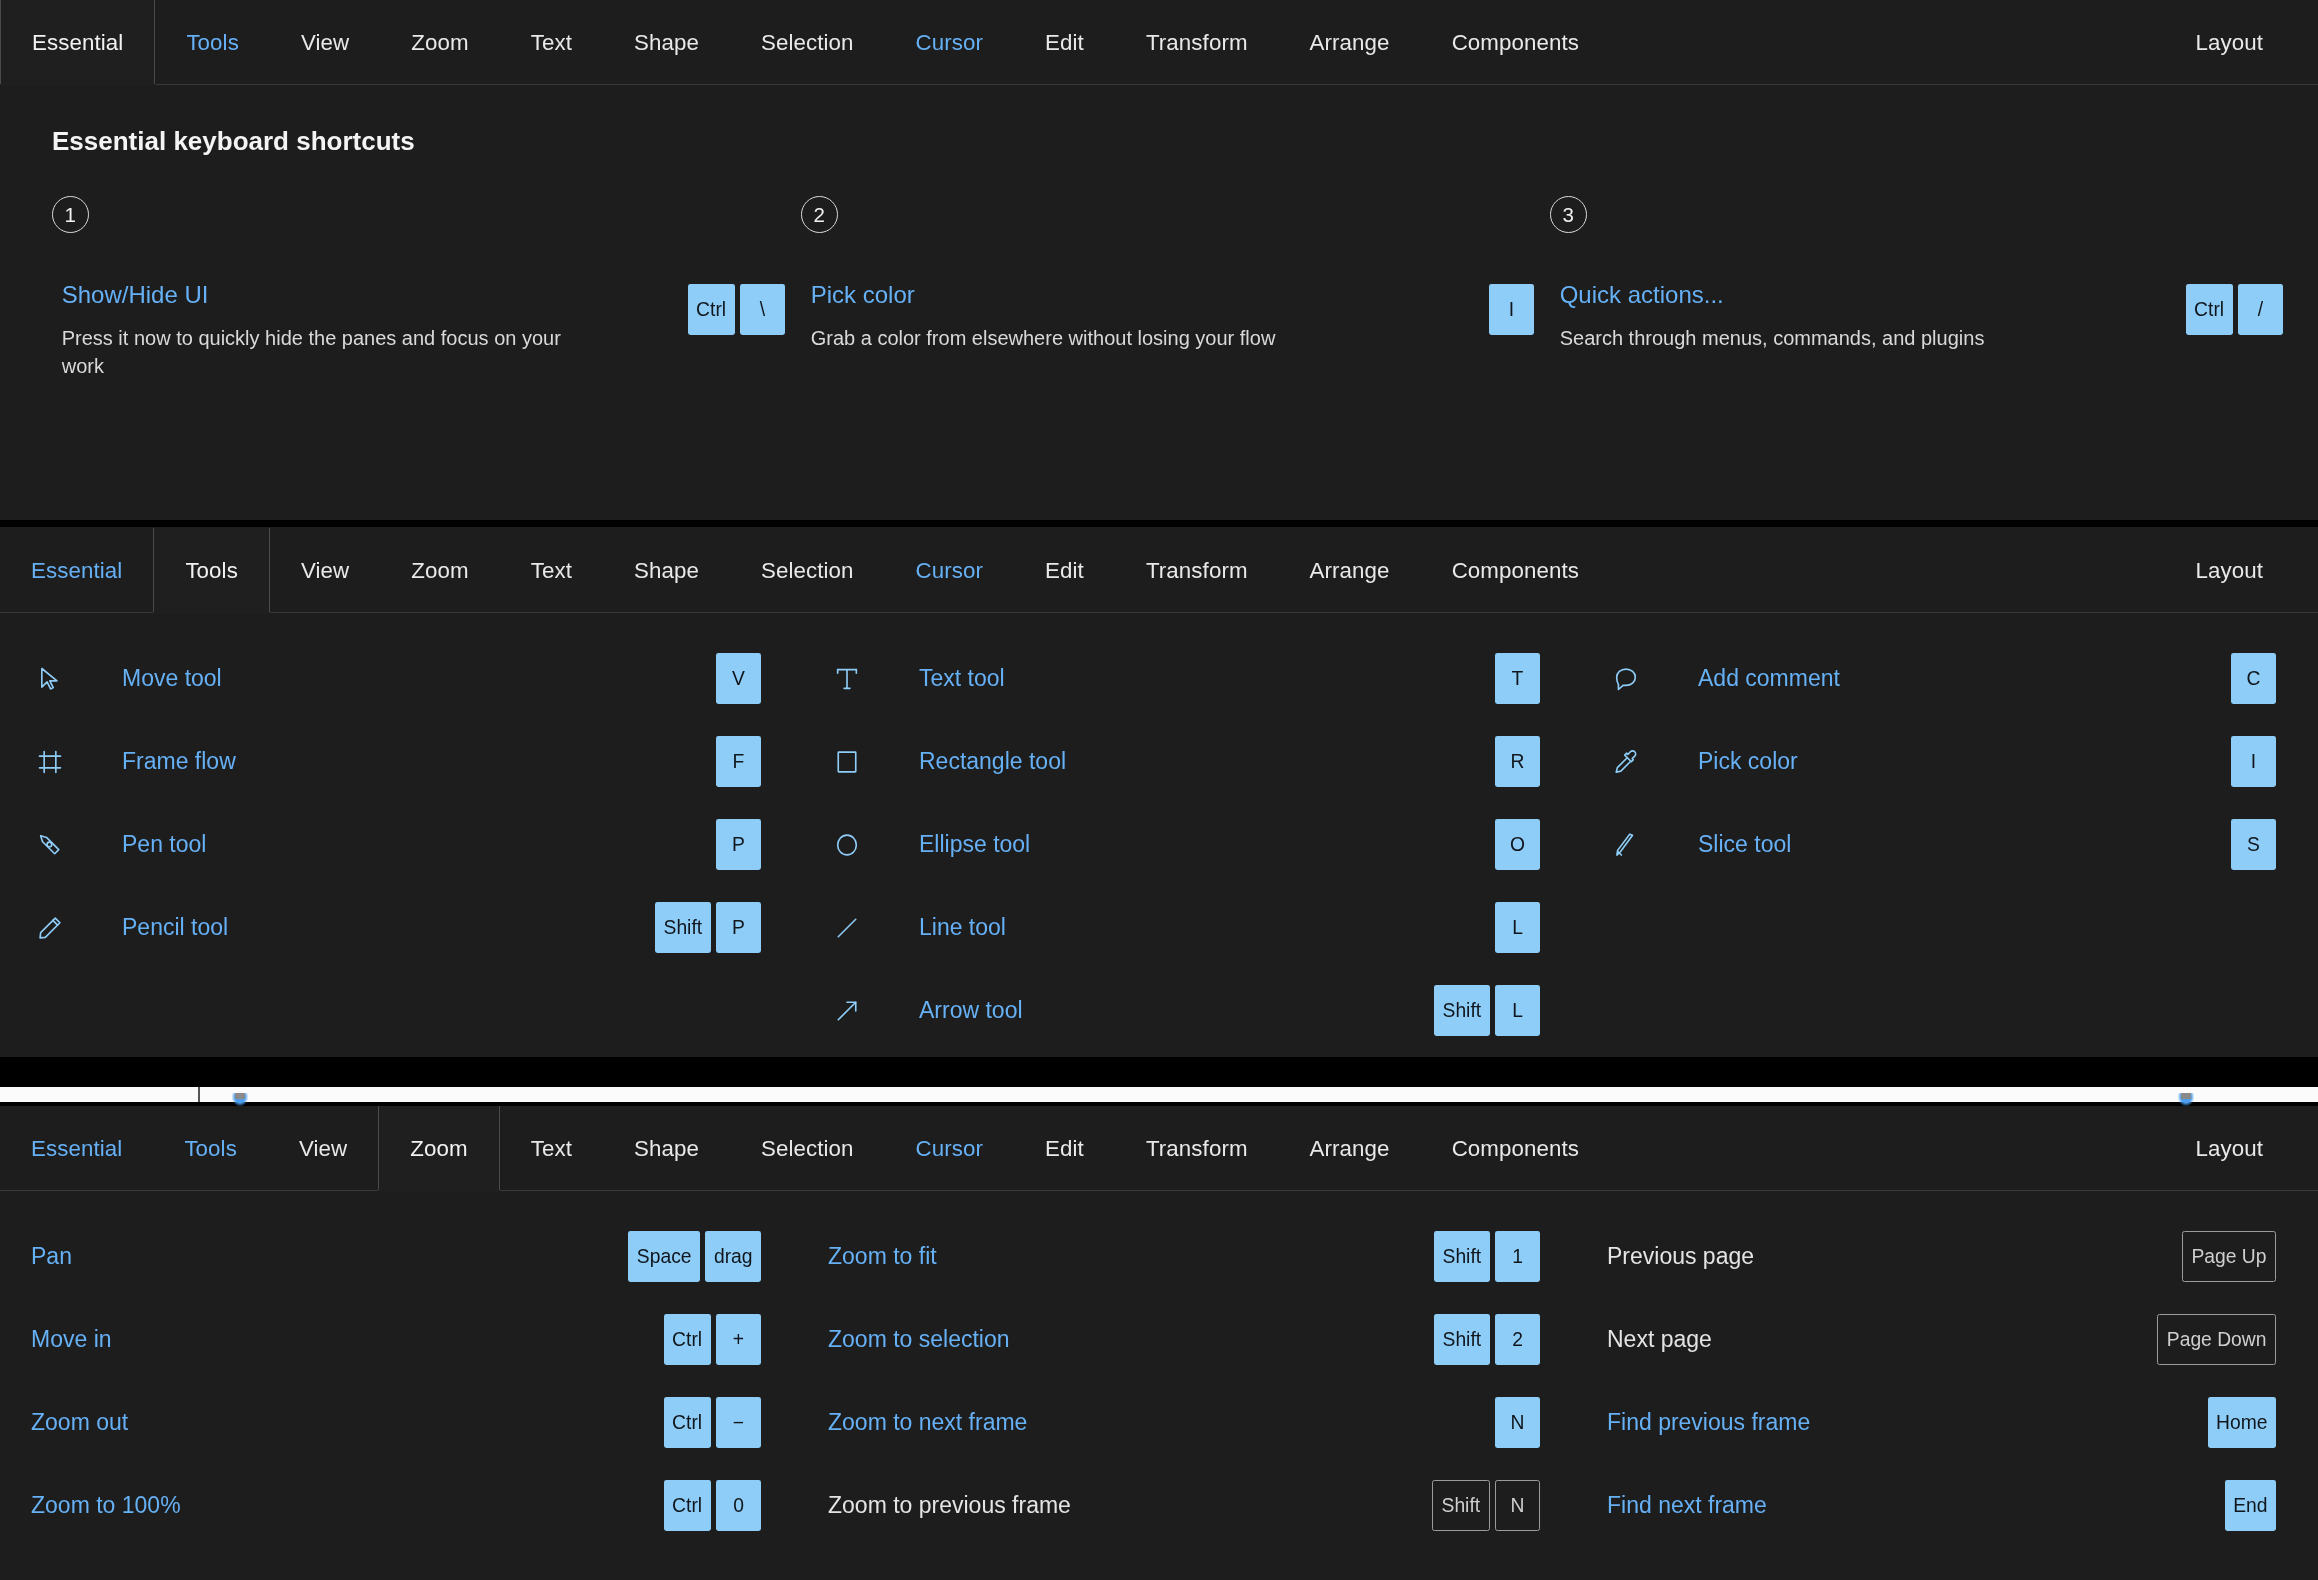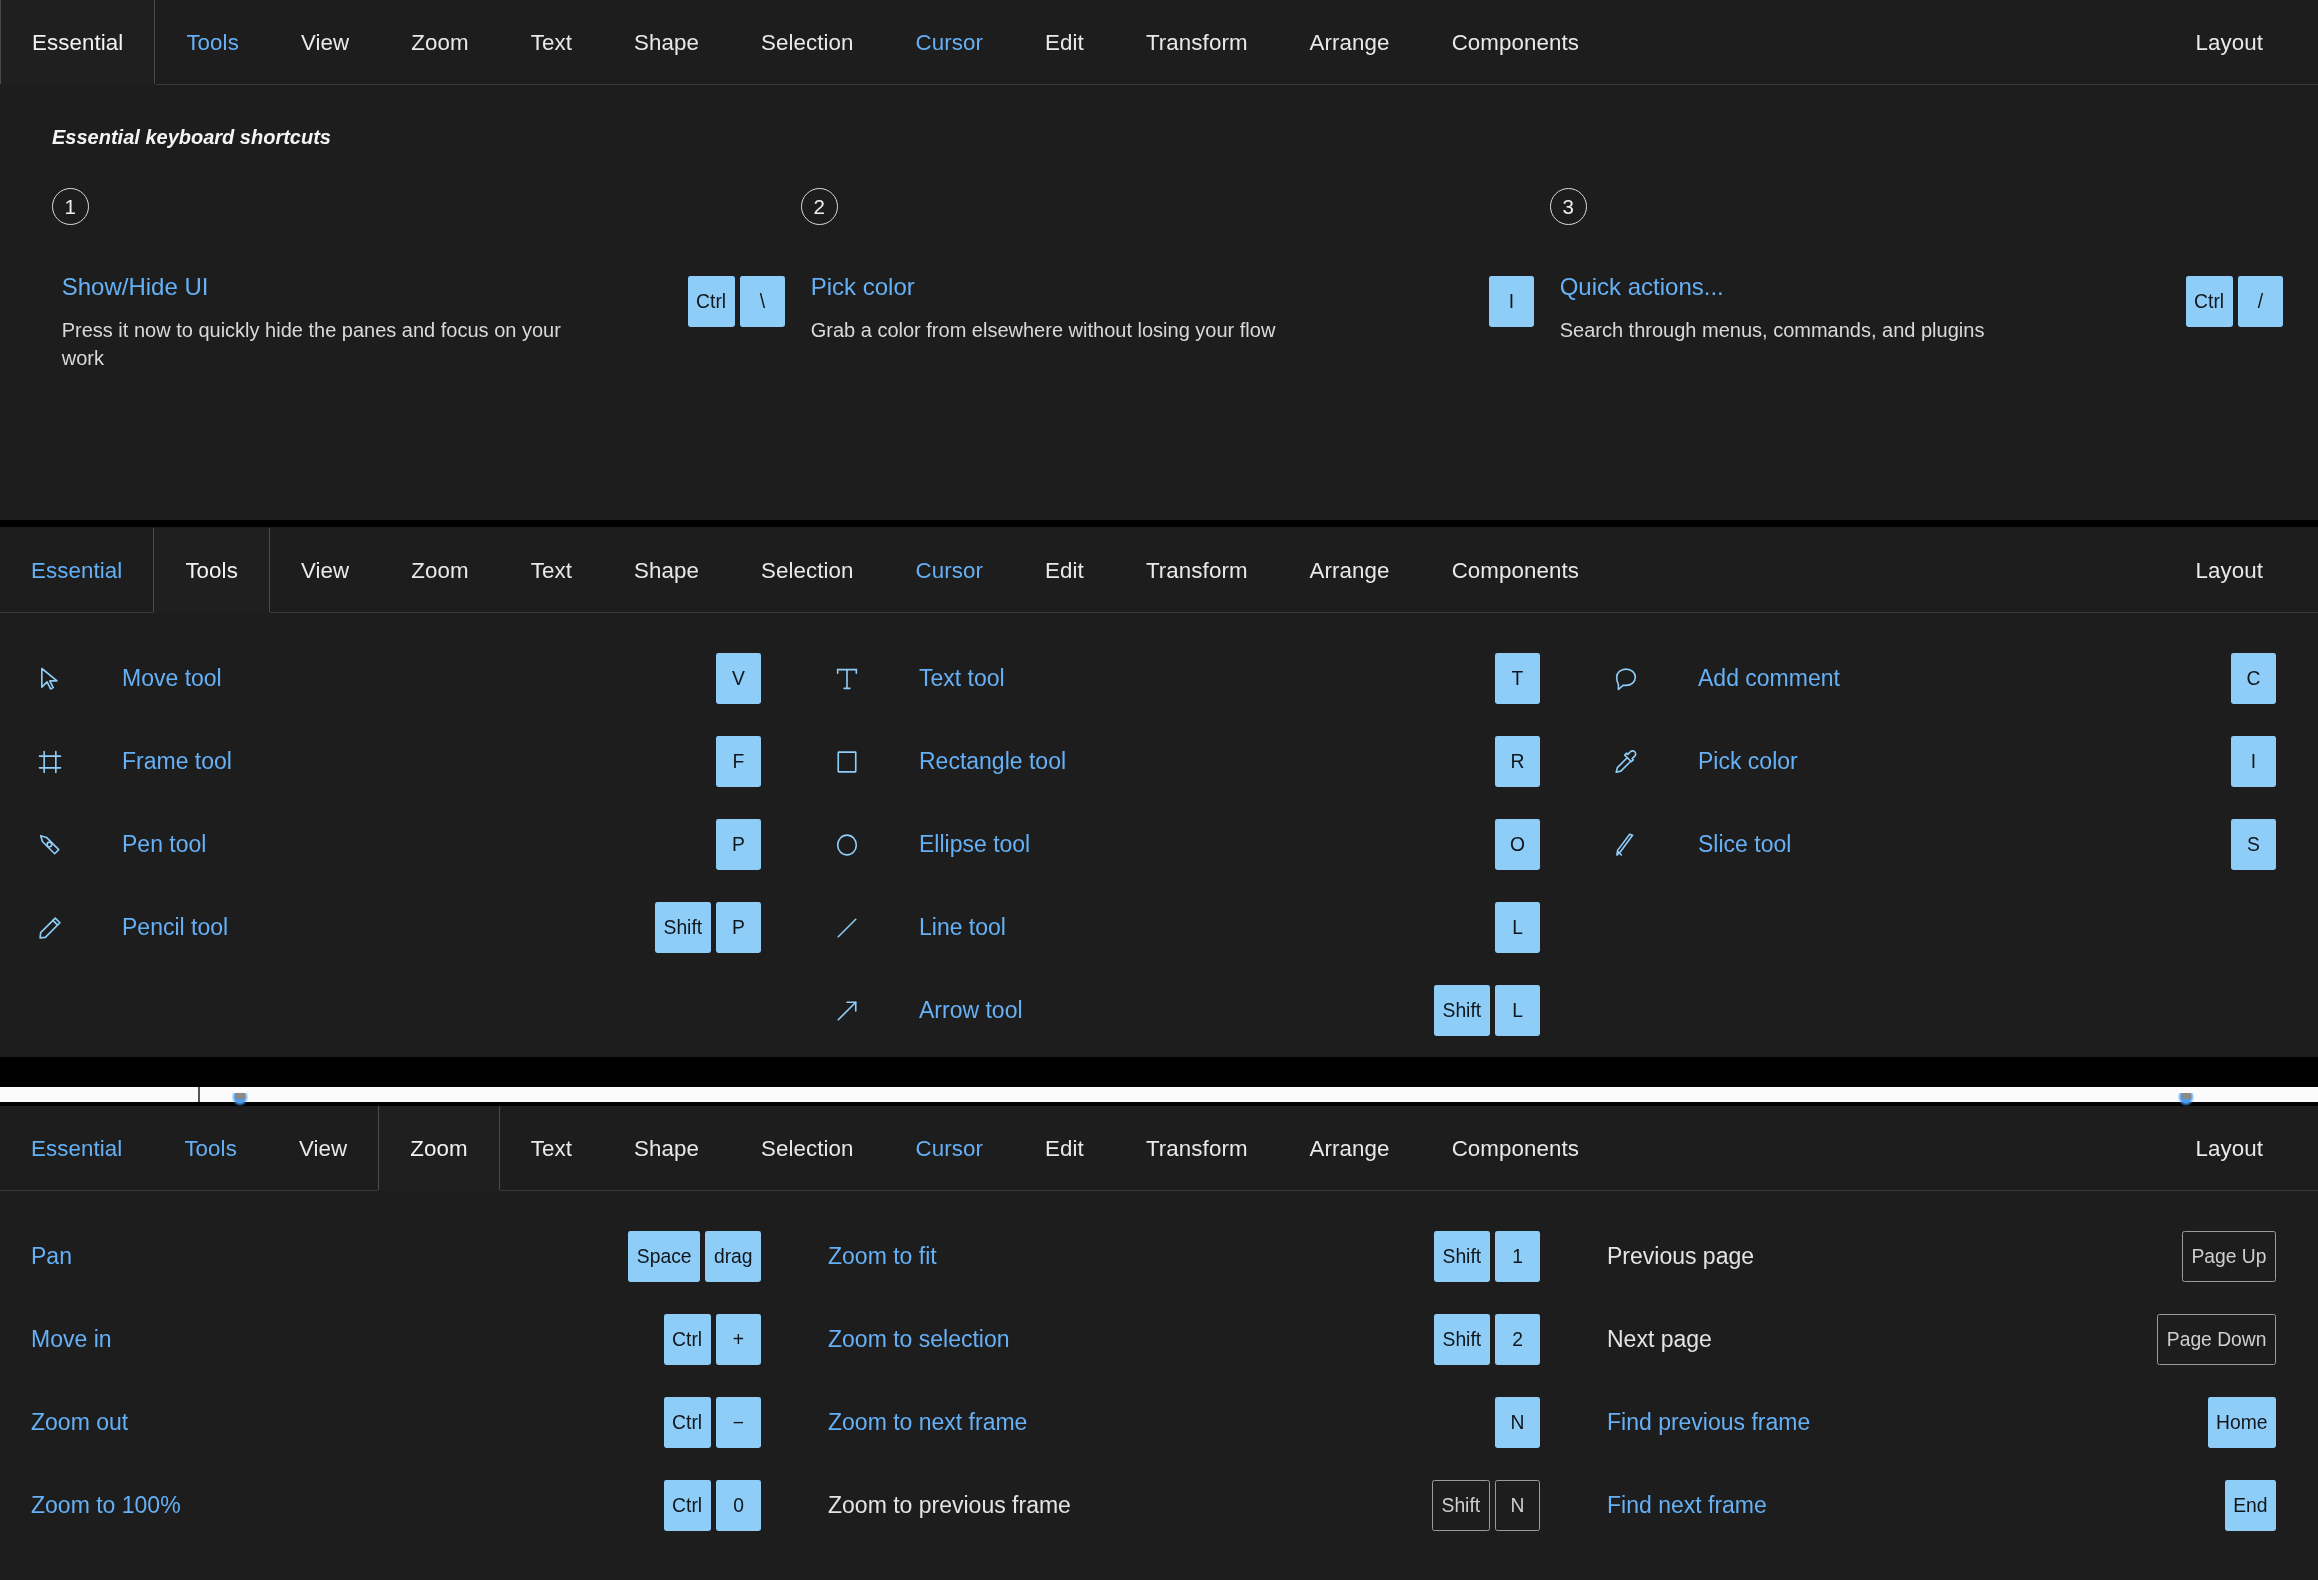--- a/index.html
+++ b/index.html
@@ -63,25 +63,24 @@
     left: -1.2px; right: -1.2px; bottom: -1.2px;
     height: 1.8px;
     background: #1f1f1f;
     z-index: 3;
   }
   .tab-spacer { flex: 1 1 auto; }
   .tab.right-edge { padding-right: 56px; }
 
   
   .p1-title {
-    font-size: 20px;
+    font-size: 26px;
     font-weight: bold;
     color: #f4f4f4;
     padding: 41px 8px 0 52px;
-    font-style: italic;
   }
   .p1-grid {
     display: flex;
     padding: 39px 36px 0 36px;
   }
   .p1-col {
     flex: 1 1 0;
     padding-left: 15.7px;
     box-sizing: border-box;
   }
@@ -319,21 +318,21 @@
           <span class="item-keys">
             <span class="key">V</span>
           </span>
         </div>
         <div class="item">
           <span class="item-icon">
             <svg width="28" height="28" viewBox="0 0 24 24" fill="none" stroke="#8ecdf8" stroke-width="1.4" stroke-linecap="round" stroke-linejoin="round">
               <path d="M7 3v18M17 3v18M3 7h18M3 17h18"></path>
             </svg>
           </span>
-          <span class="item-label">Frame tool</span>
+          <span class="item-label">Frame flow</span>
           <span class="item-keys">
             <span class="key">F</span>
           </span>
         </div>
         <div class="item">
           <span class="item-icon">
             <svg width="28" height="28" viewBox="0 0 24 24" fill="none" stroke="#8ecdf8" stroke-width="1.4" stroke-linecap="round" stroke-linejoin="round">
               <path d="M4 4 L9 5.5 L19.5 16 L16 19.5 L5.5 9 Z"></path>
               <circle cx="11.5" cy="11.5" r="2"></circle>
             </svg>

